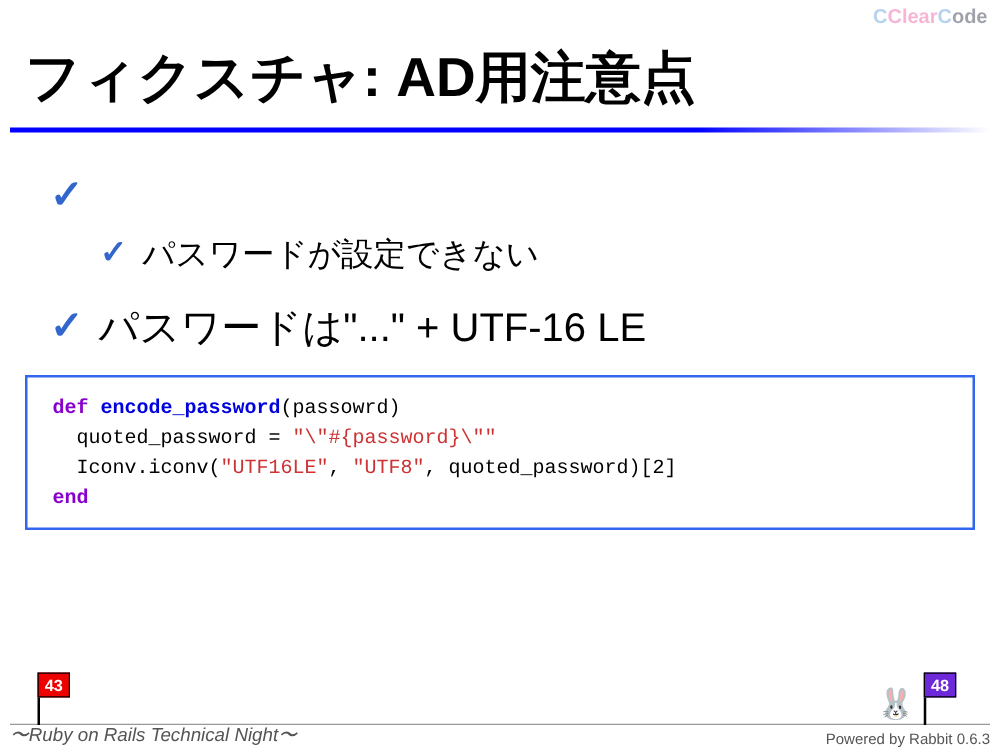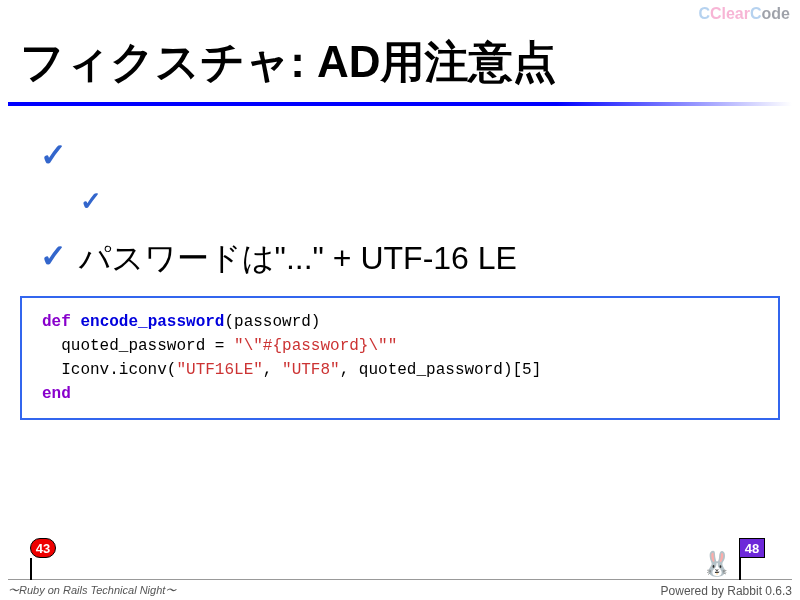--- a/index.html
+++ b/index.html
@@ -68,21 +68,21 @@
       line-height: 1.5;
       white-space: pre;
     }
     .kw-def { color: #8800cc; font-weight: bold; }
     .fn-name { color: #0000dd; font-weight: bold; }
     .str { color: #cc3333; }
     .footer-left {
       position: absolute;
       left: 8px;
       bottom: 2px;
-      font-size: 11px;
+      font-size: 15px;
       font-style: italic;
       color: #555;
     }
     .footer-right {
       position: absolute;
       right: 8px;
       bottom: 2px;
       font-size: 12px;
       color: #555;
     }
@@ -100,21 +100,21 @@
       width: 26px;
       height: 20px;
       color: #fff;
       font-size: 13px;
       font-weight: bold;
       display: flex;
       align-items: center;
       justify-content: center;
       border: 1px solid #000;
     }
-    .flag-red .flag-box { background: #e00; border-radius: 10px; }
+    .flag-red .flag-box { background: #e00; }
     .flag-blue .flag-box { background: #6d28d9; }
     .flag-pole {
       width: 2px;
       height: 22px;
       background: #000;
       margin-left: 0;
     }
     .track-line {
       position: absolute;
       bottom: 20px;
@@ -139,30 +139,31 @@
 
 <h1 class="title">フィクスチャ: AD用注意点</h1>
 <div class="title-underline"></div>
 
 <div class="content">
   <div class="bullet-item main">
     <span class="check">✓</span>
   </div>
   <div class="bullet-item sub">
     <span class="check">✓</span>
+    <span>パスワードが設定できない</span>
   </div>
   <div class="bullet-item main">
     <span class="check">✓</span>
     <span>パスワードは"..." + UTF-16 LE</span>
   </div>
 </div>
 
 <div class="code-block"><span class="kw-def">def</span> <span class="fn-name">encode_password</span><span>(passowrd)</span>
 <span>  quoted_password = </span><span class="str">"\"#{password}\""</span>
-<span>  Iconv.iconv(</span><span class="str">"UTF16LE"</span><span>, </span><span class="str">"UTF8"</span><span>, quoted_password)[5]</span>
+<span>  Iconv.iconv(</span><span class="str">"UTF16LE"</span><span>, </span><span class="str">"UTF8"</span><span>, quoted_password)[2]</span>
 <span class="kw-def">end</span></div>
 
 <div class="track-line"></div>
 
 <div class="flag flag-red">
   <div class="flag-box">43</div>
   <div class="flag-pole"></div>
 </div>
 
 <div class="rabbit">🐰</div>

